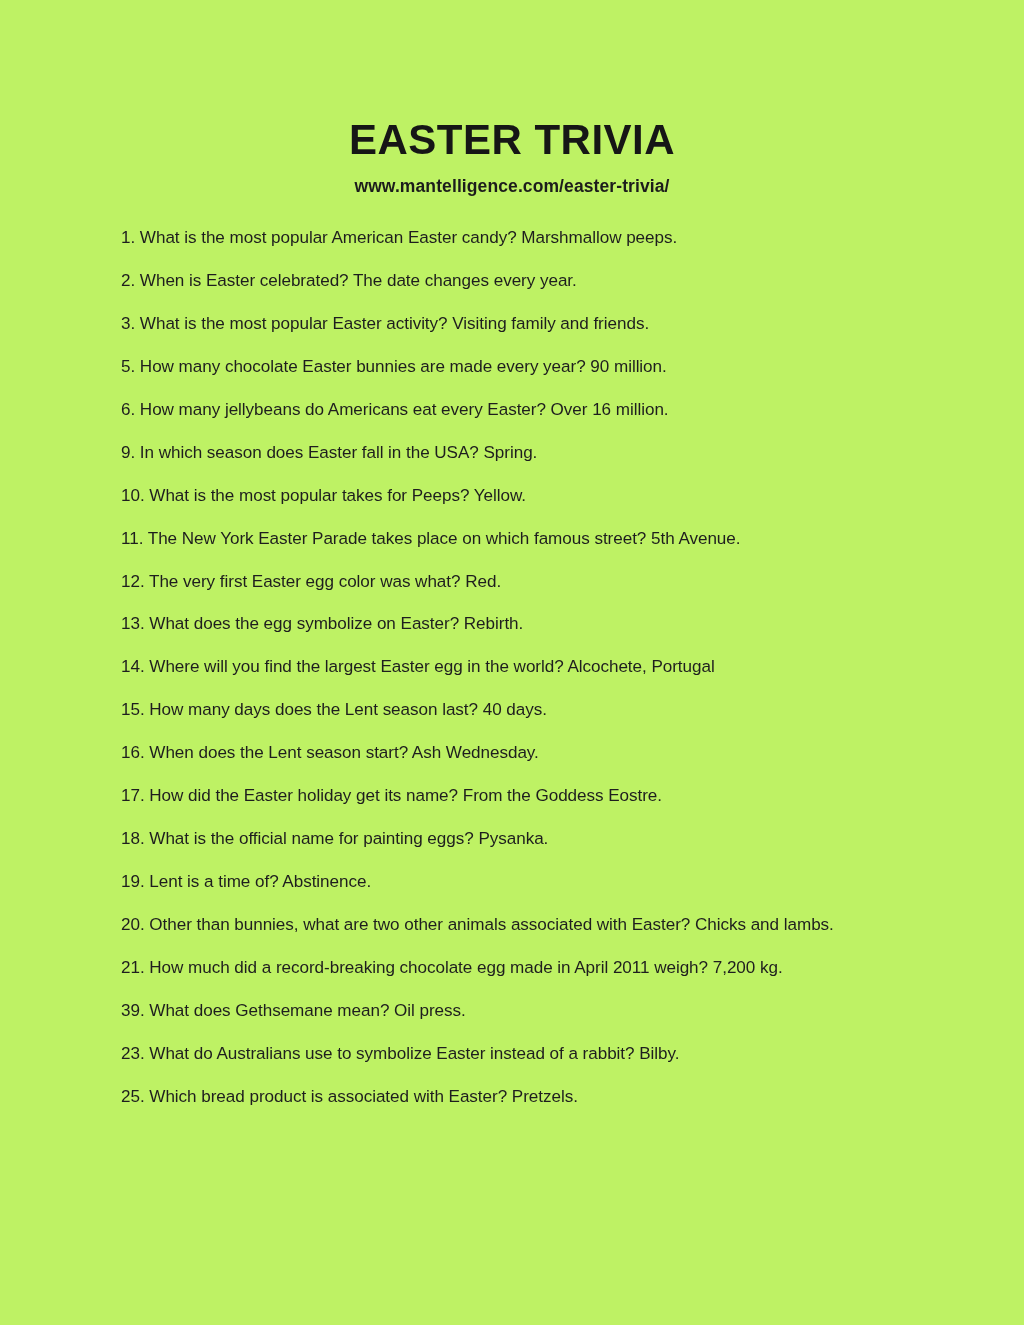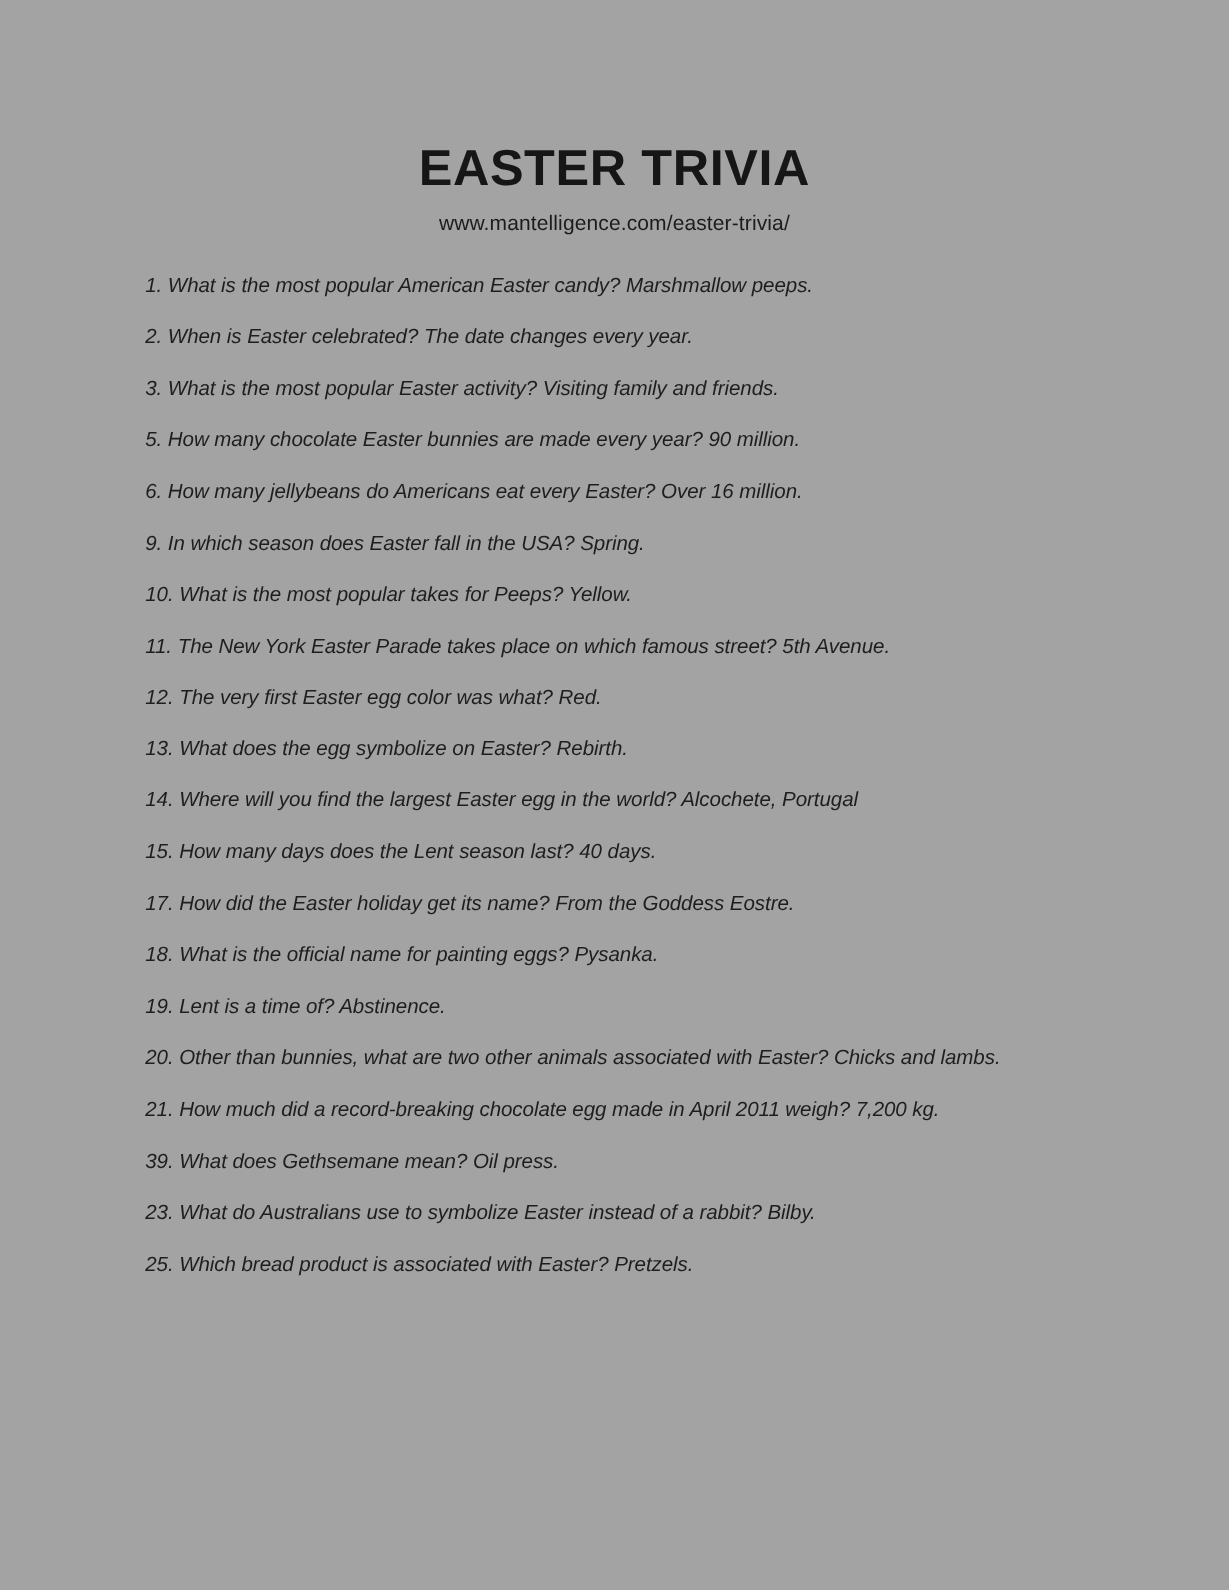--- a/index.html
+++ b/index.html
@@ -13,42 +13,42 @@
     background: #ffffff;
     font-family: "Liberation Sans", sans-serif;
     color: #1a1a1a;
     overflow: hidden;
   }
 
   .page {
     position: relative;
     width: 1024px;
     height: 1325px;
-    background: #a3a3a3;
+    background: #bef264;
     box-sizing: border-box;
   }
 
   .doc-header {
     padding-top: 118px;
     text-align: center;
   }
 
   .doc-title {
     font-size: 42px;
     font-weight: bold;
     letter-spacing: 0.5px;
     color: #161616;
     line-height: 1.05;
     margin: 0;
   }
 
   .doc-url {
     margin-top: 14px;
     font-size: 17.5px;
-    font-weight: normal;
+    font-weight: bold;
     color: #1c1c1c;
     letter-spacing: 0.1px;
   }
 
   .trivia-list {
     margin: 0;
     padding: 0;
     list-style: none;
     position: absolute;
     top: 228px;
@@ -56,21 +56,20 @@
     right: 60px;
   }
 
   .trivia-item {
     font-size: 17.1px;
     line-height: 1.22;
     color: #1e1e1e;
     margin-bottom: 22.1px;
     white-space: nowrap;
     letter-spacing: -0.05px;
-    font-style: italic;
   }
 
   .trivia-item .num {
     display: inline;
   }
   .trivia-item .txt {
     display: inline;
   }
 </style>
 </head>
@@ -89,20 +88,21 @@
       <li class="trivia-item"><span class="num">3.</span> <span class="txt">What is the most popular Easter activity? Visiting family and friends.</span></li>
       <li class="trivia-item"><span class="num">5.</span> <span class="txt">How many chocolate Easter bunnies are made every year? 90 million.</span></li>
       <li class="trivia-item"><span class="num">6.</span> <span class="txt">How many jellybeans do Americans eat every Easter? Over 16 million.</span></li>
       <li class="trivia-item"><span class="num">9.</span> <span class="txt">In which season does Easter fall in the USA? Spring.</span></li>
       <li class="trivia-item"><span class="num">10.</span> <span class="txt">What is the most popular takes for Peeps? Yellow.</span></li>
       <li class="trivia-item"><span class="num">11.</span> <span class="txt">The New York Easter Parade takes place on which famous street? 5th Avenue.</span></li>
       <li class="trivia-item"><span class="num">12.</span> <span class="txt">The very first Easter egg color was what? Red.</span></li>
       <li class="trivia-item"><span class="num">13.</span> <span class="txt">What does the egg symbolize on Easter? Rebirth.</span></li>
       <li class="trivia-item"><span class="num">14.</span> <span class="txt">Where will you find the largest Easter egg in the world? Alcochete, Portugal</span></li>
       <li class="trivia-item"><span class="num">15.</span> <span class="txt">How many days does the Lent season last? 40 days.</span></li>
+      <li class="trivia-item"><span class="num">16.</span> <span class="txt">When does the Lent season start? Ash Wednesday.</span></li>
       <li class="trivia-item"><span class="num">17.</span> <span class="txt">How did the Easter holiday get its name? From the Goddess Eostre.</span></li>
       <li class="trivia-item"><span class="num">18.</span> <span class="txt">What is the official name for painting eggs? Pysanka.</span></li>
       <li class="trivia-item"><span class="num">19.</span> <span class="txt">Lent is a time of? Abstinence.</span></li>
       <li class="trivia-item"><span class="num">20.</span> <span class="txt">Other than bunnies, what are two other animals associated with Easter? Chicks and lambs.</span></li>
       <li class="trivia-item"><span class="num">21.</span> <span class="txt">How much did a record-breaking chocolate egg made in April 2011 weigh? 7,200 kg.</span></li>
       <li class="trivia-item"><span class="num">39.</span> <span class="txt">What does Gethsemane mean? Oil press.</span></li>
       <li class="trivia-item"><span class="num">23.</span> <span class="txt">What do Australians use to symbolize Easter instead of a rabbit? Bilby.</span></li>
       <li class="trivia-item"><span class="num">25.</span> <span class="txt">Which bread product is associated with Easter? Pretzels.</span></li>
     </ol>
 

